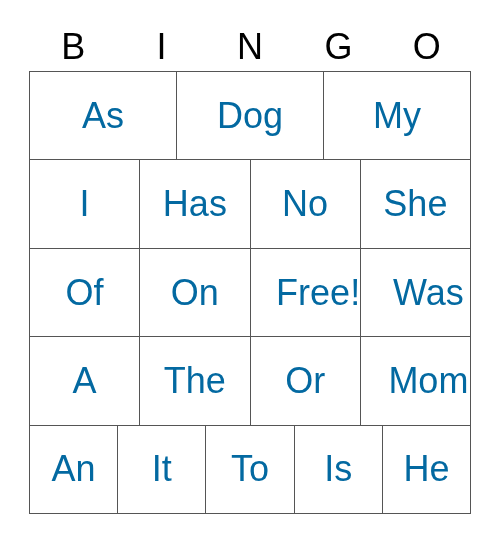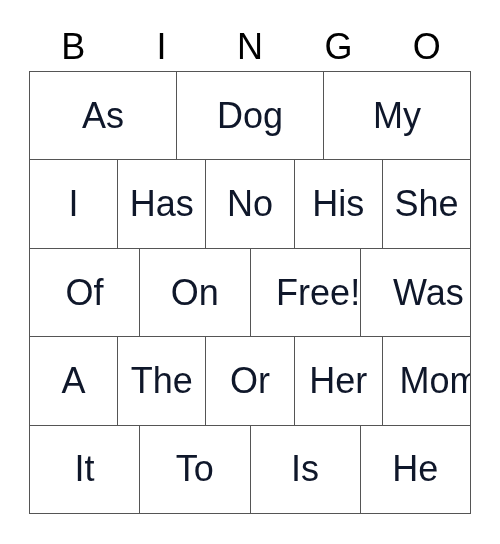--- a/index.html
+++ b/index.html
@@ -71,21 +71,21 @@
     border-right: 1px solid #555555;
     border-bottom: 1px solid #555555;
     box-sizing: border-box;
     background: #ffffff;
     overflow: hidden;
   }
   .cell-text {
     font-size: 36px;
     line-height: 1;
     white-space: nowrap;
-    color: #0f172a;
+    color: #0369a1;
     padding: 0 1px;
   }
   
   .cell.fit .cell-text {
     font-size: 36px;
     transform-origin: center center;
     margin-left: 26px;
   }
 </style>
 </head>
@@ -129,23 +129,20 @@
       <div class="cell">
           <span class="cell-text">I</span>
         </div>
       <div class="cell">
           <span class="cell-text">Has</span>
         </div>
       <div class="cell">
           <span class="cell-text">No</span>
         </div>
       <div class="cell">
-          <span class="cell-text">His</span>
-        </div>
-      <div class="cell">
           <span class="cell-text">She</span>
         </div>
     </div>
 
     <div class="grid-row">
       <div class="cell">
           <span class="cell-text">Of</span>
         </div>
       <div class="cell">
           <span class="cell-text">On</span>
@@ -161,29 +158,29 @@
     <div class="grid-row">
       <div class="cell">
           <span class="cell-text">A</span>
         </div>
       <div class="cell">
           <span class="cell-text">The</span>
         </div>
       <div class="cell">
           <span class="cell-text">Or</span>
         </div>
-      <div class="cell">
-          <span class="cell-text">Her</span>
-        </div>
       <div class="cell fit">
           <span class="cell-text">Mom</span>
         </div>
     </div>
 
     <div class="grid-row">
+      <div class="cell">
+          <span class="cell-text">An</span>
+        </div>
       <div class="cell">
           <span class="cell-text">It</span>
         </div>
       <div class="cell">
           <span class="cell-text">To</span>
         </div>
       <div class="cell">
           <span class="cell-text">Is</span>
         </div>
       <div class="cell">

